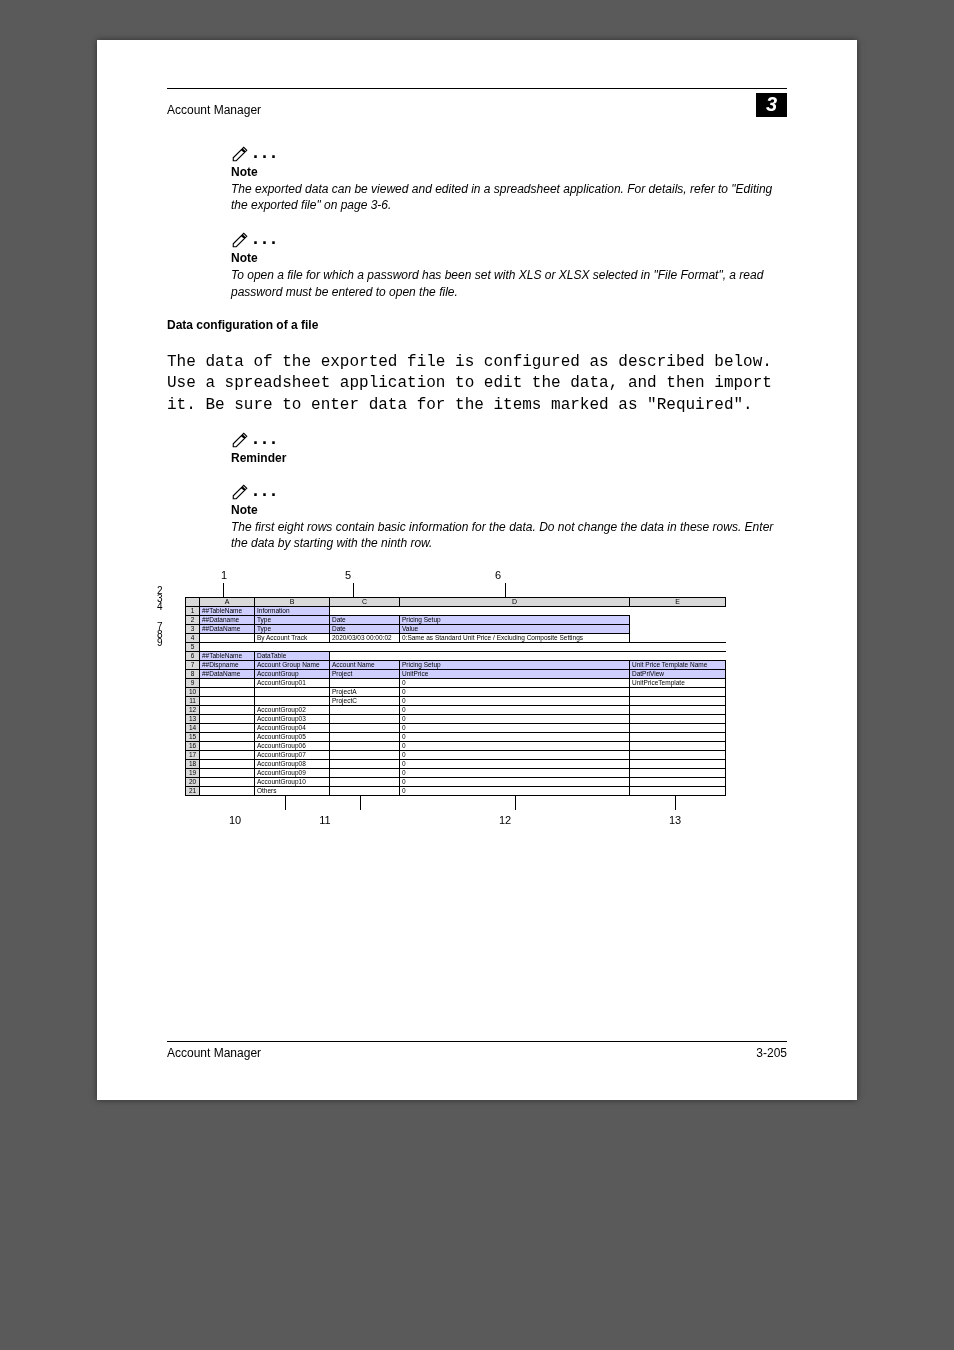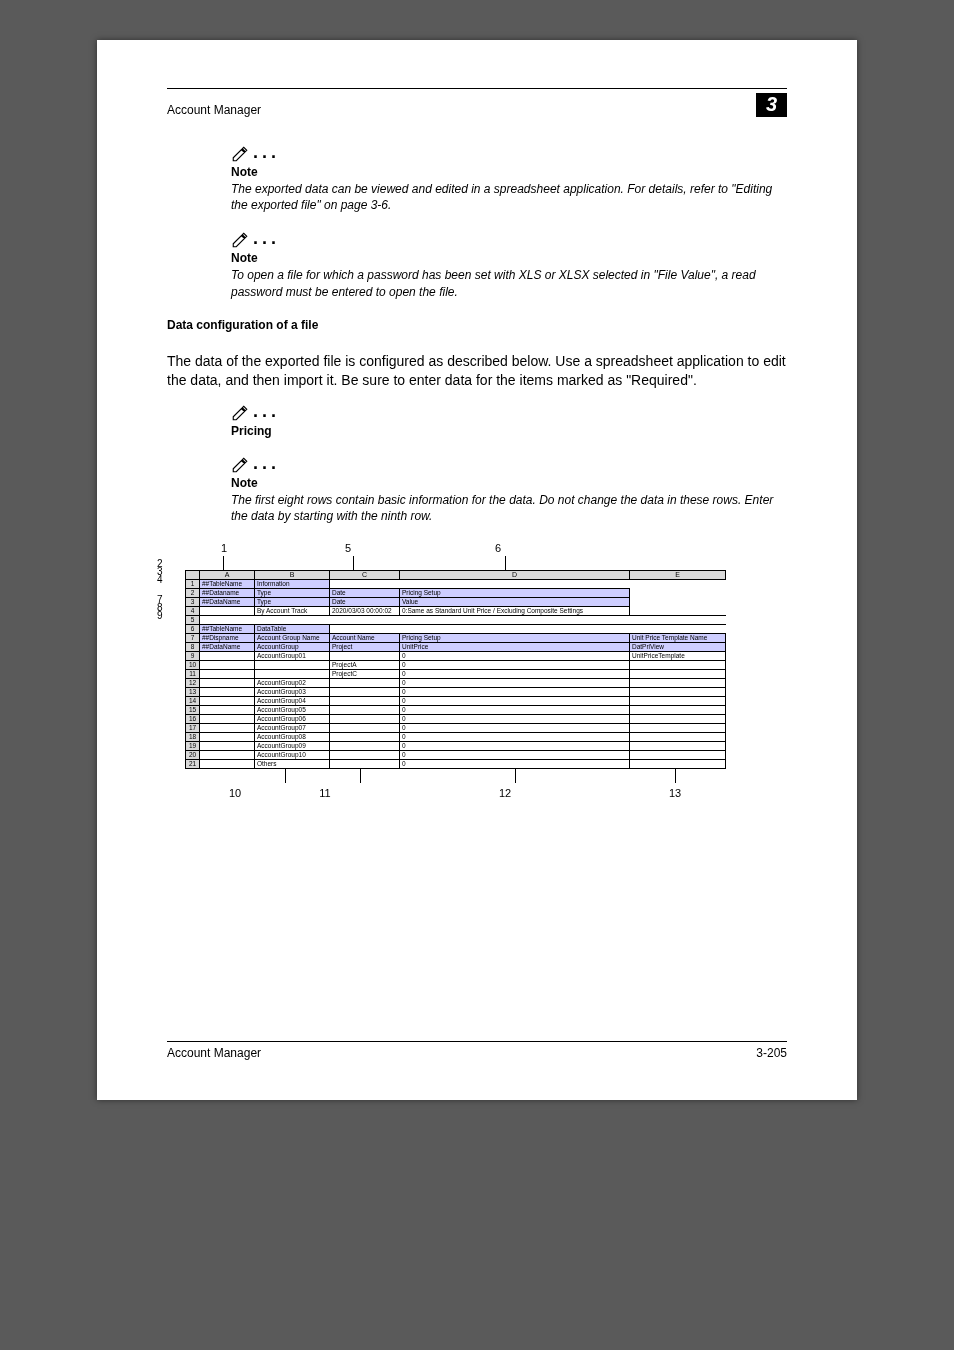--- a/index.html
+++ b/index.html
@@ -69,23 +69,24 @@
     font-style: italic;
     font-size: 12px;
     line-height: 1.35;
   }
   .heading {
     font-weight: bold;
     font-size: 12px;
     margin: 18px 0 20px -64px;
   }
   .body-para {
-    font-size: 14px;
+    font-size: 16px;
     line-height: 1.35;
     margin: 0 0 14px -64px;
+    font-family: Liberation Mono, monospace;
   }
   .figure-wrap {
     margin: 18px 0 0 -64px;
     font-size: 8px;
   }
   .fig-inner { position: relative; }
   .colnums-top {
     display: flex;
     font-size: 11px;
     margin-left: 18px;
@@ -186,36 +187,36 @@
     <div class="note-block">
       <div class="note-icon-row">
         <span>
           <svg width="18" height="18" viewBox="0 0 24 24">
               <path d="M3 17 L14 6 L18 10 L7 21 L3 21 Z M15 5 L19 9 L21 7 L17 3 Z" fill="none" stroke="#000" stroke-width="1.5"></path>
             </svg>
         </span>
         <span class="dots">...</span>
       </div>
       <div class="note-label">Note</div>
-      <div class="note-body">To open a file for which a password has been set with XLS or XLSX selected in "File Value", a read password must be entered to open the file.</div>
+      <div class="note-body">To open a file for which a password has been set with XLS or XLSX selected in "File Format", a read password must be entered to open the file.</div>
     </div>
 
     <div class="heading">Data configuration of a file</div>
     <div class="body-para">The data of the exported file is configured as described below. Use a spreadsheet application to edit the data, and then import it. Be sure to enter data for the items marked as "Required".</div>
 
     <div class="note-block">
       <div class="note-icon-row">
         <span>
           <svg width="18" height="18" viewBox="0 0 24 24">
               <path d="M3 17 L14 6 L18 10 L7 21 L3 21 Z M15 5 L19 9 L21 7 L17 3 Z" fill="none" stroke="#000" stroke-width="1.5"></path>
             </svg>
         </span>
         <span class="dots">...</span>
       </div>
-      <div class="note-label">Pricing</div>
+      <div class="note-label">Reminder</div>
     </div>
 
     <div class="note-block">
       <div class="note-icon-row">
         <span>
           <svg width="18" height="18" viewBox="0 0 24 24">
               <path d="M3 17 L14 6 L18 10 L7 21 L3 21 Z M15 5 L19 9 L21 7 L17 3 Z" fill="none" stroke="#000" stroke-width="1.5"></path>
             </svg>
         </span>
         <span class="dots">...</span>

